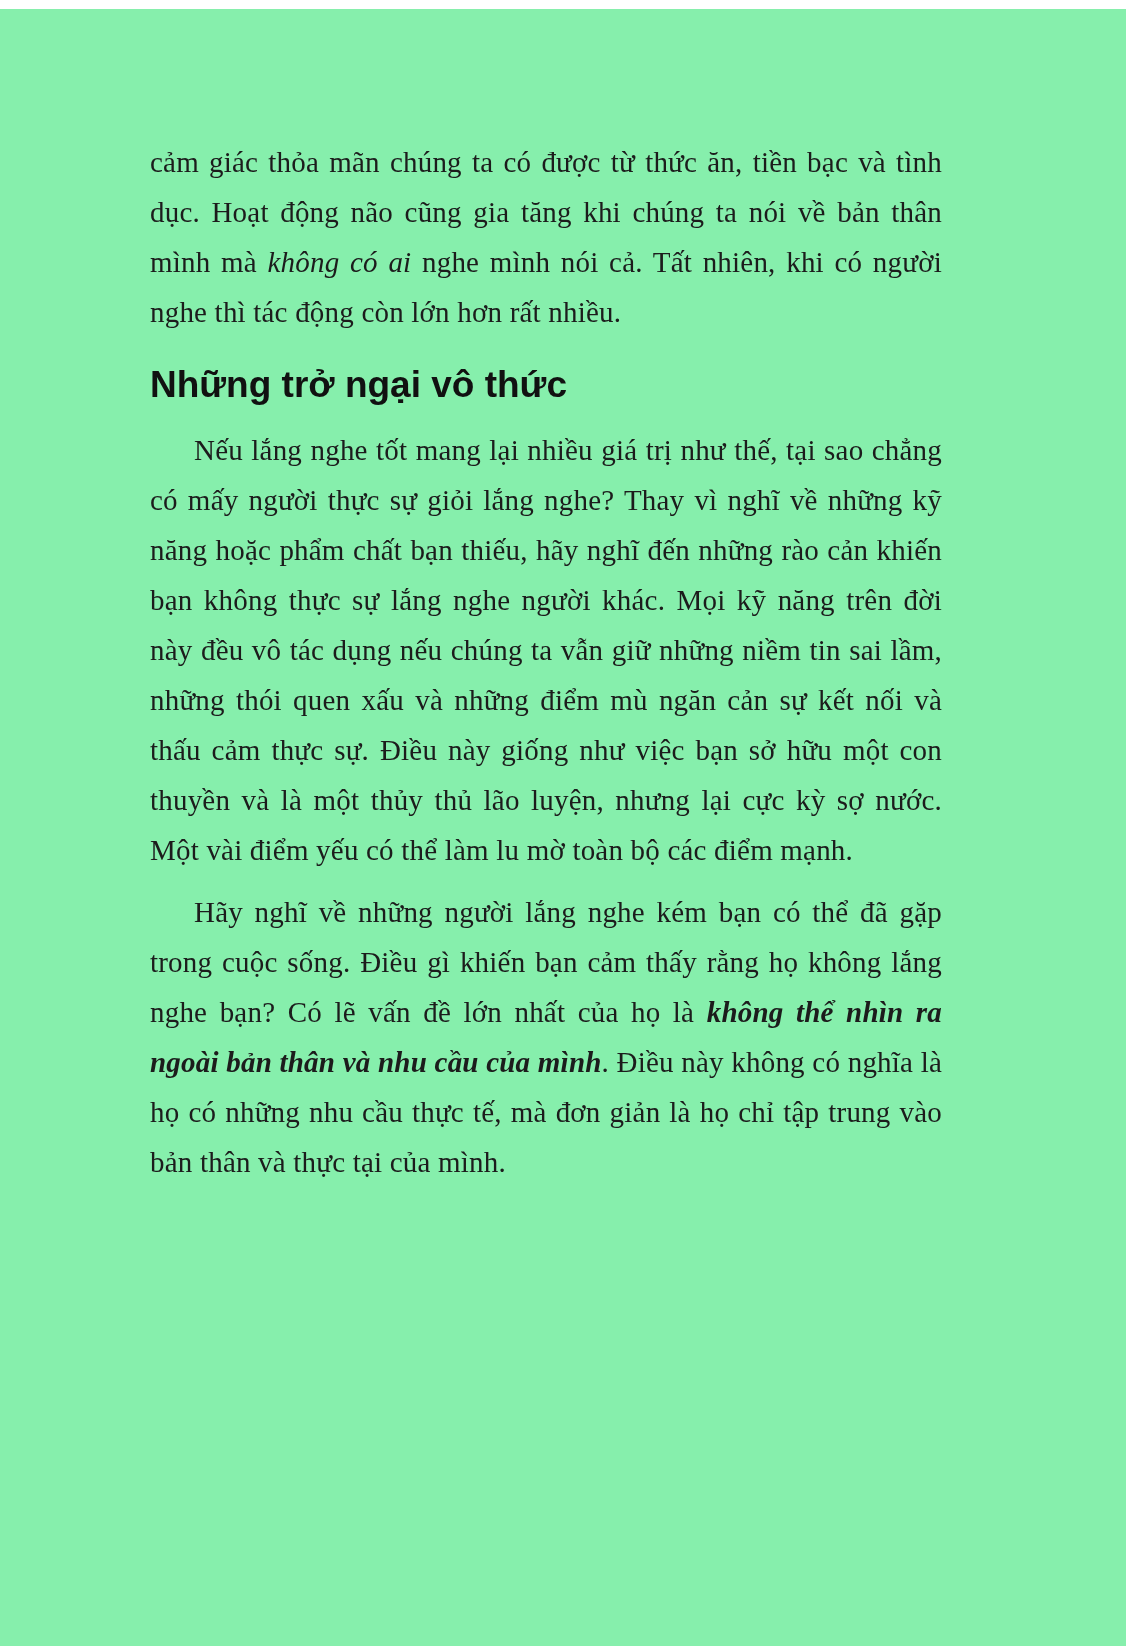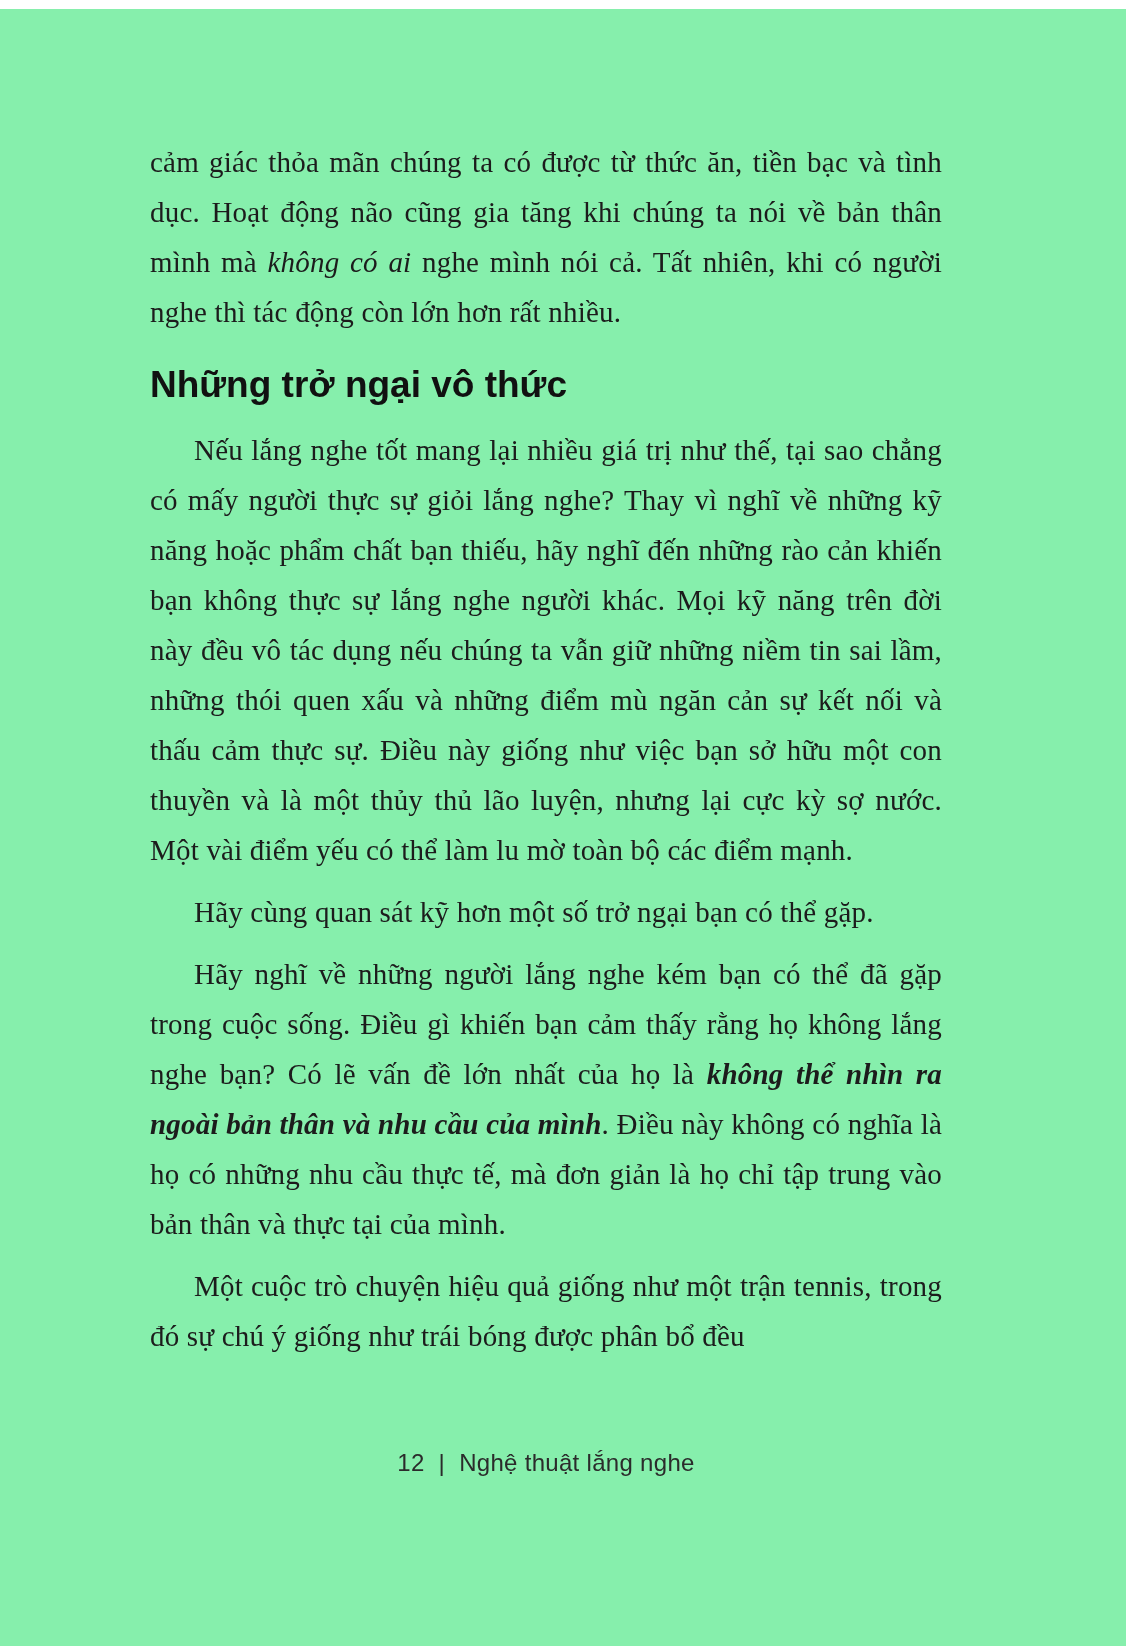--- a/index.html
+++ b/index.html
@@ -58,21 +58,16 @@
   }
 </style>
 </head>
 <body>
 
 <div class="page">
   <div class="content" id="content">
       <p class="para"><span>cảm giác thỏa mãn chúng ta có được từ thức ăn, tiền bạc và tình dục. Hoạt động não cũng gia tăng khi chúng ta nói về bản thân mình mà </span><span class="italic">không có ai</span><span> nghe mình nói cả. Tất nhiên, khi có người nghe thì tác động còn lớn hơn rất nhiều.</span></p>
       <h2 class="heading">Những trở ngại vô thức</h2>
       <p class="para indent"><span>Nếu lắng nghe tốt mang lại nhiều giá trị như thế, tại sao chẳng có mấy người thực sự giỏi lắng nghe? Thay vì nghĩ về những kỹ năng hoặc phẩm chất bạn thiếu, hãy nghĩ đến những rào cản khiến bạn không thực sự lắng nghe người khác. Mọi kỹ năng trên đời này đều vô tác dụng nếu chúng ta vẫn giữ những niềm tin sai lầm, những thói quen xấu và những điểm mù ngăn cản sự kết nối và thấu cảm thực sự. Điều này giống như việc bạn sở hữu một con thuyền và là một thủy thủ lão luyện, nhưng lại cực kỳ sợ nước. Một vài điểm yếu có thể làm lu mờ toàn bộ các điểm mạnh.</span></p>
-      <p class="para indent"><span>Hãy cùng quan sát kỹ hơn một số trở ngại bạn có thể gặp.</span></p>
       <p class="para indent"><span>Hãy nghĩ về những người lắng nghe kém bạn có thể đã gặp trong cuộc sống. Điều gì khiến bạn cảm thấy rằng họ không lắng nghe bạn? Có lẽ vấn đề lớn nhất của họ là </span><span class="bold-italic">không thể nhìn ra ngoài bản thân và nhu cầu của mình</span><span>. Điều này không có nghĩa là họ có những nhu cầu thực tế, mà đơn giản là họ chỉ tập trung vào bản thân và thực tại của mình.</span></p>
-      <p class="para indent"><span>Một cuộc trò chuyện hiệu quả giống như một trận tennis, trong đó sự chú ý giống như trái bóng được phân bổ đều</span></p>
     </div>
 
-  <div class="footer">
-    <span>12</span><span class="divider">|</span><span>Nghệ thuật lắng nghe</span>
-  </div>
 </div>
 
 </body></html>

